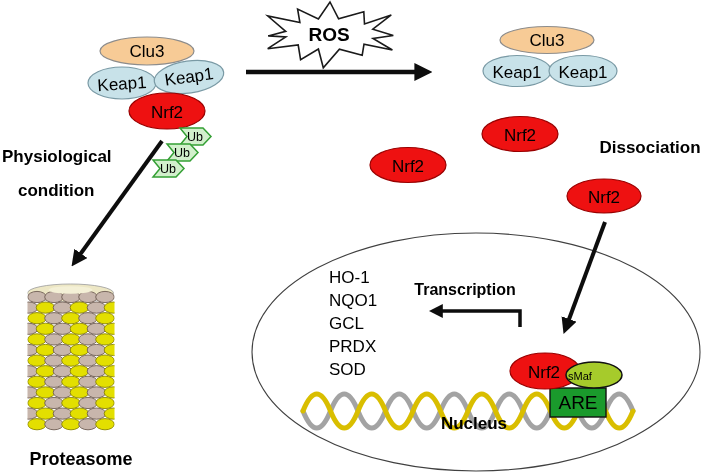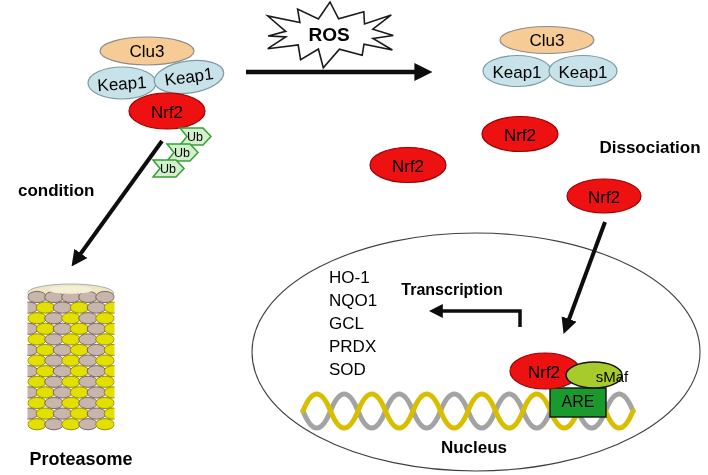--- a/index.html
+++ b/index.html
@@ -153,20 +153,21 @@
   <div class="lbl rot4" style="left:122px;top:84px;">Keap1</div>
   <div class="lbl rot8" style="left:189px;top:77px;">Keap1</div>
   <div class="lbl" style="left:167px;top:112px;">Nrf2</div>
 
   <div class="lbl small" style="left:195px;top:137px;">Ub</div>
   <div class="lbl small" style="left:182px;top:153px;">Ub</div>
   <div class="lbl small" style="left:168px;top:169px;">Ub</div>
 
   <div class="lbl bold" style="left:329px;top:34px;font-size:19px;text-align:right;">ROS</div>
 
+  <div class="lbl bold left-anchor" style="left:2px;top:156px;">Physiological</div>
   <div class="lbl bold left-anchor" style="left:2px;top:190px;margin-left:16px;">condition</div>
 
   <div class="lbl" style="left:547px;top:40px;">Clu3</div>
   <div class="lbl" style="left:517px;top:72px;">Keap1</div>
   <div class="lbl" style="left:583px;top:72px;">Keap1</div>
 
   <div class="lbl" style="left:520px;top:135px;">Nrf2</div>
   <div class="lbl" style="left:408px;top:166px;">Nrf2</div>
   <div class="lbl" style="left:604px;top:197px;">Nrf2</div>
 
@@ -175,20 +176,20 @@
   <div class="lbl bold" style="left:81px;top:459px;font-size:18px;">Proteasome</div>
 
   <div class="genes">
     <div class="lbl">HO-1</div>
     <div class="lbl">NQO1</div>
     <div class="lbl">GCL</div>
     <div class="lbl">PRDX</div>
     <div class="lbl">SOD</div>
   </div>
 
-  <div class="lbl bold" style="left:452px;top:290px;font-size:16px;">Transcription</div>
+  <div class="lbl bold" style="left:465px;top:290px;font-size:16px;">Transcription</div>
 
   <div class="lbl" style="left:544px;top:372px;">Nrf2</div>
-  <div class="lbl" style="left:612px;top:376px;font-size:15px;">sMaf</div>
-  <div class="lbl" style="left:578px;top:402px;font-size:16px;text-align:right;">ARE</div>
+  <div class="lbl" style="left:580px;top:376px;font-size:11px;">sMaf</div>
+  <div class="lbl" style="left:578px;top:402px;font-size:19px;text-align:right;">ARE</div>
 
-  <div class="lbl bold" style="left:474px;top:447px;">Nucleus</div>
+  <div class="lbl bold" style="left:474px;top:423px;">Nucleus</div>
 </div>
 
 </body></html>

